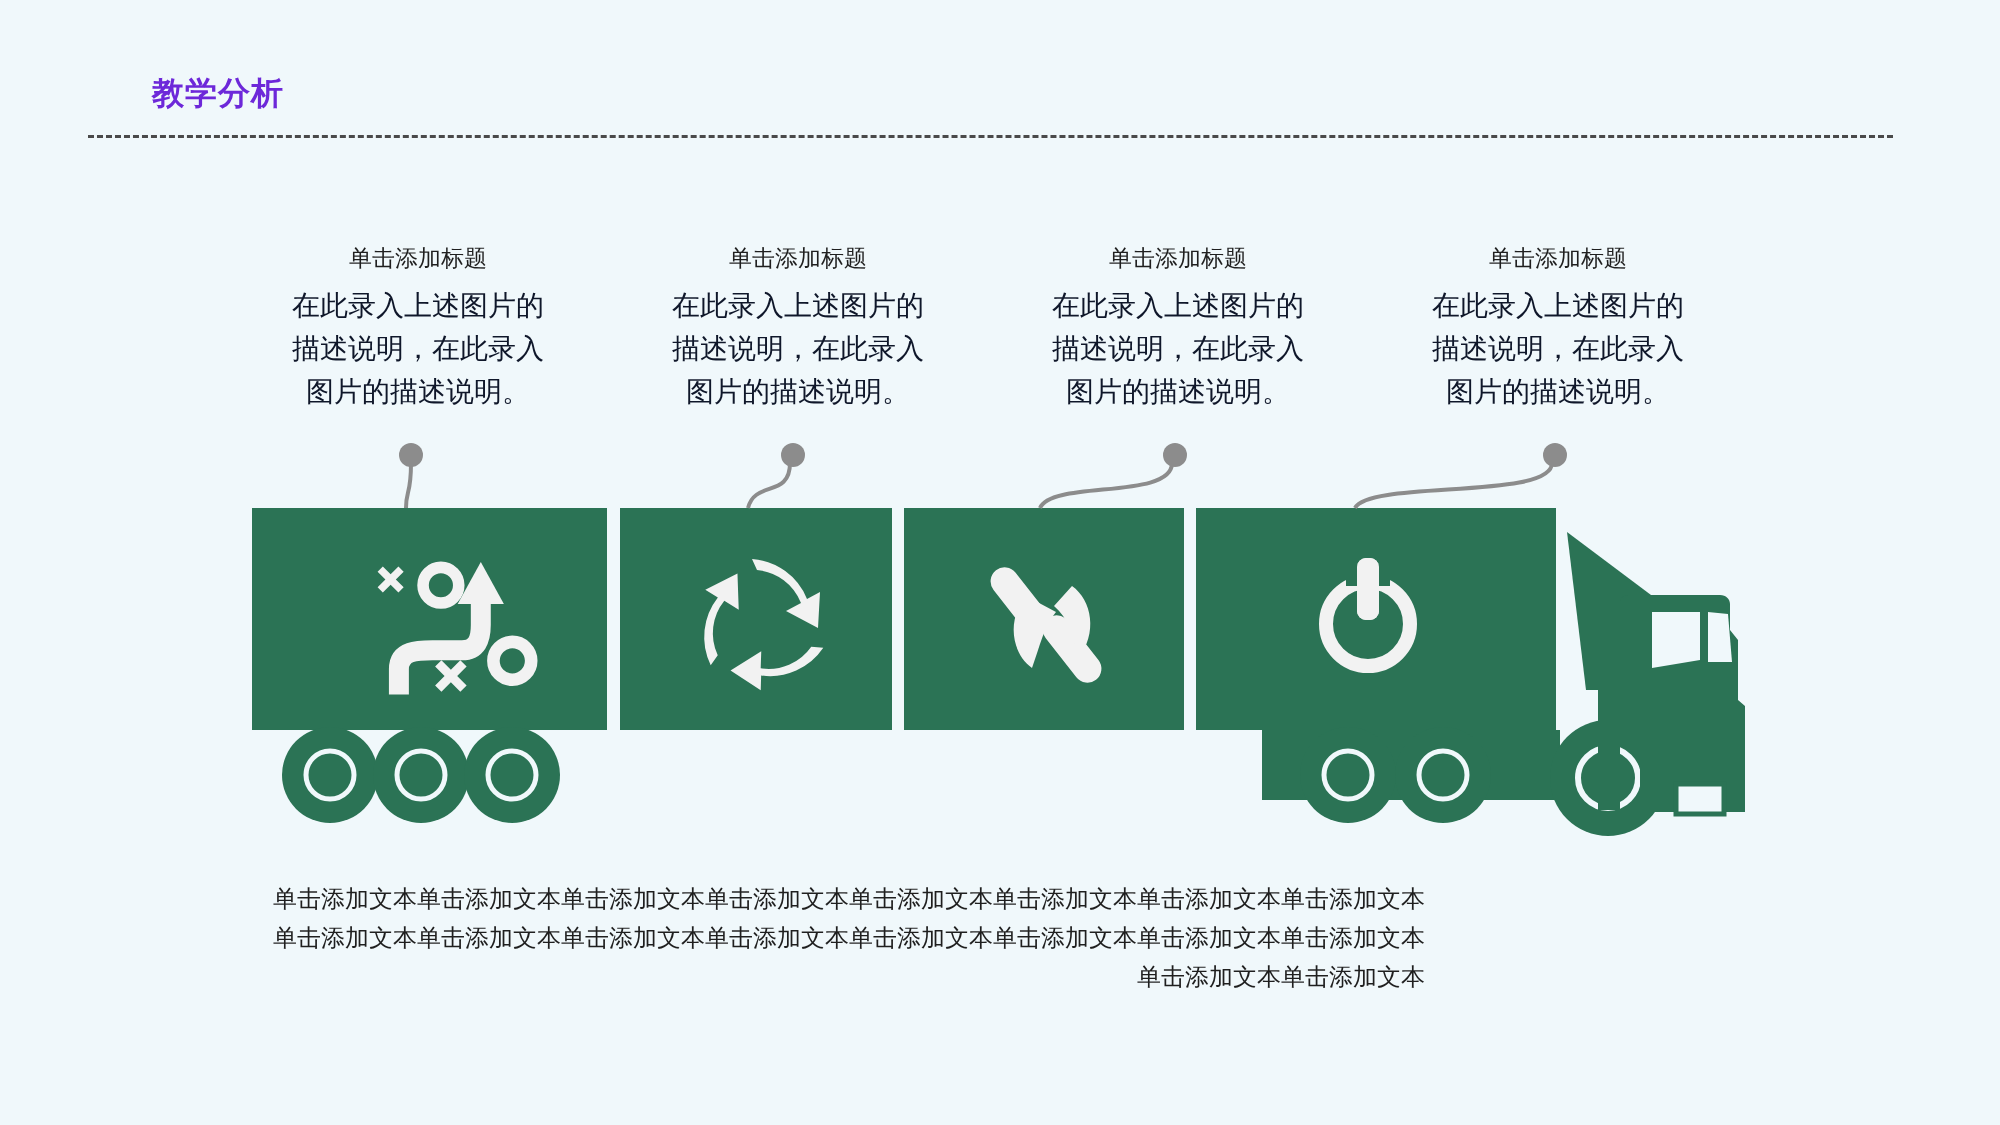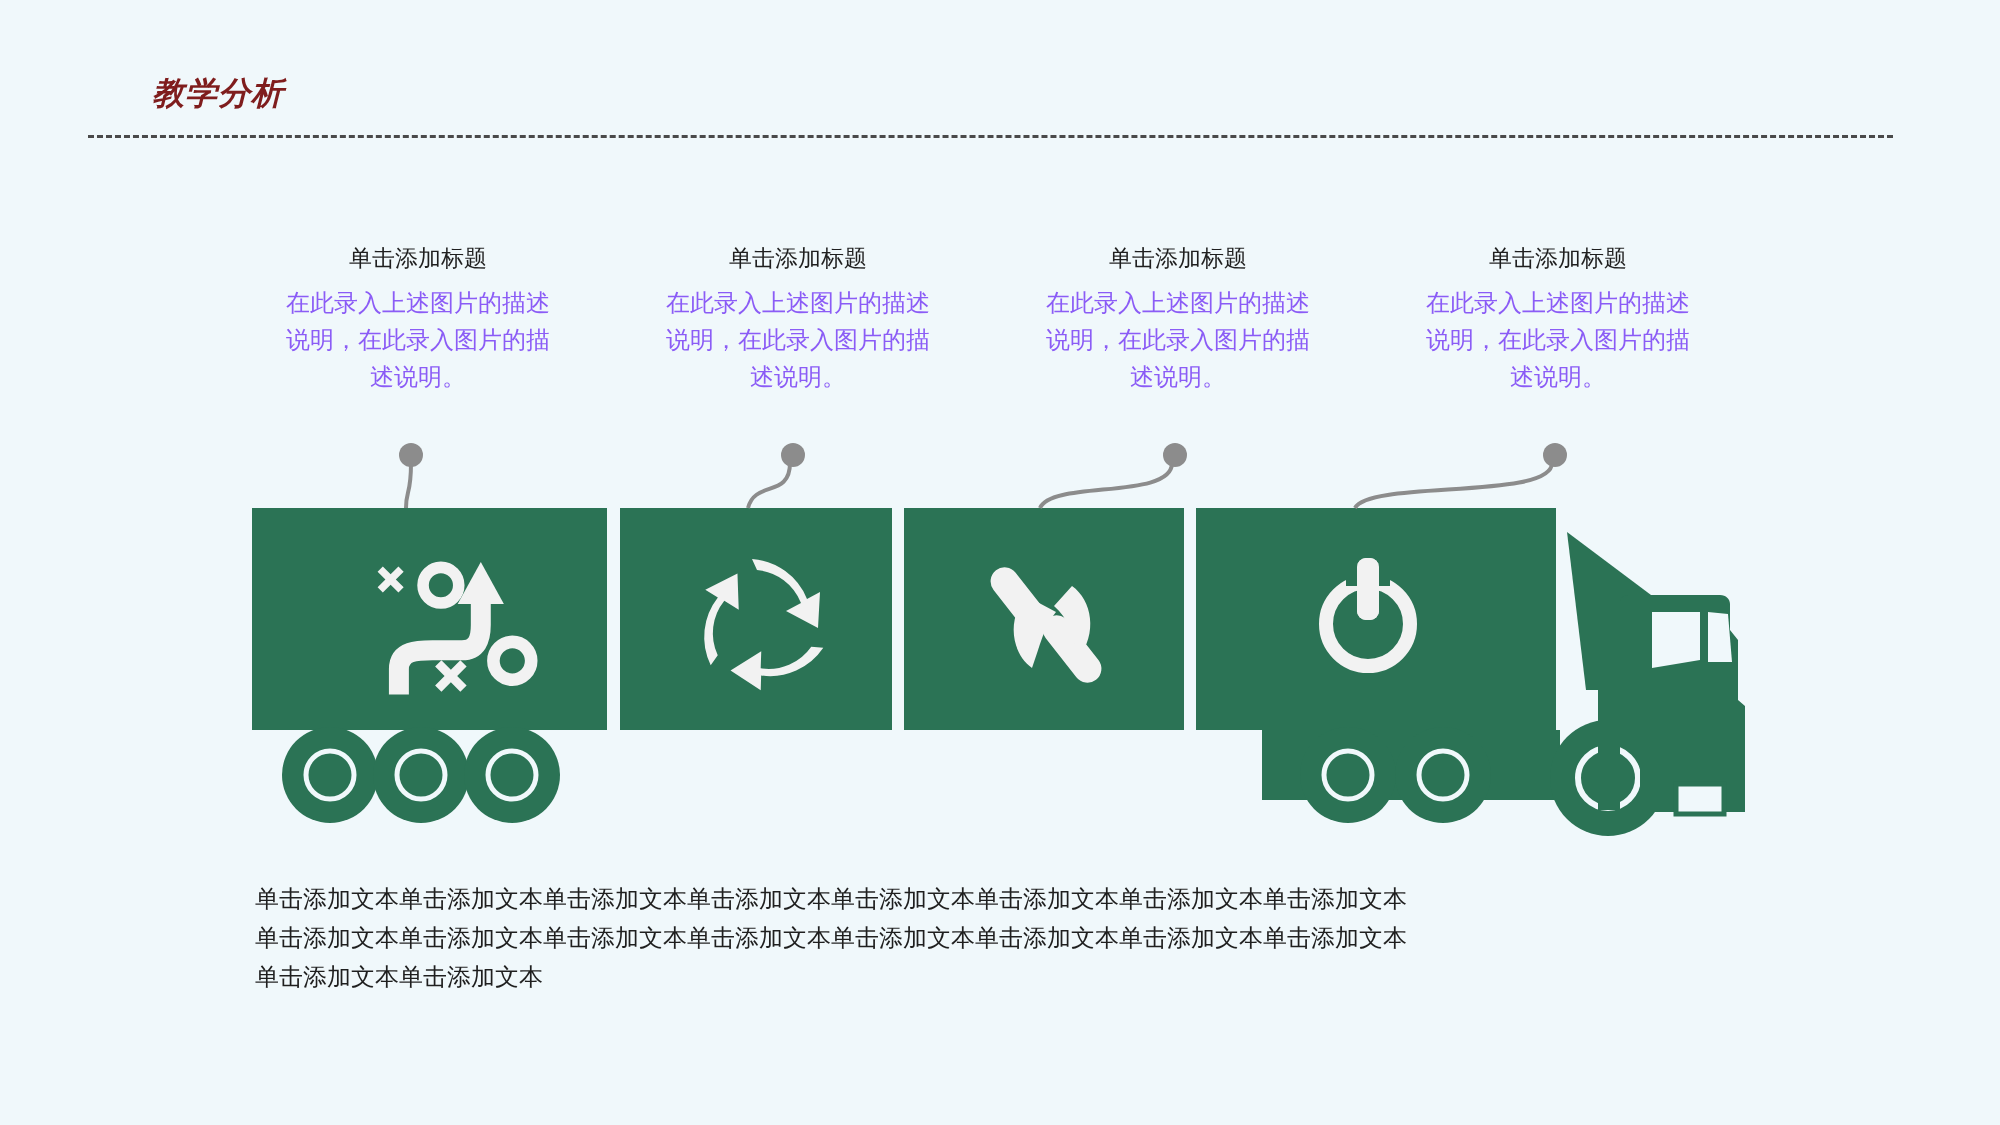--- a/index.html
+++ b/index.html
@@ -15,24 +15,23 @@
     position: relative;
   }
 
   
   #page-title {
     position: absolute;
     left: 152px;
     top: 72px;
     font-size: 32px;
     font-weight: bold;
-    color: #7f1d1d;
+    color: #6d28d9;
     letter-spacing: 1px;
     white-space: nowrap;
-    font-style: italic;
   }
   #title-rule {
     position: absolute;
     left: 88px;
     top: 135px;
     width: 1805px;
     height: 0;
     border-top: 3px dashed #4A4A4A;
   }
 
@@ -44,22 +43,22 @@
     text-align: center;
   }
   .col-title {
     font-size: 23px;
     color: #1F1F1F;
     line-height: 1.2;
     margin-bottom: 11px;
     white-space: nowrap;
   }
   .col-body {
-    font-size: 24px;
-    color: #8b5cf6;
+    font-size: 28px;
+    color: #0f172a;
     line-height: 1.55;
     padding: 0 12px;
     text-align: center;
   }
 
   #col0 { left: 268px; }
   #col1 { left: 648px; }
   #col2 { left: 1028px; }
   #col3 { left: 1408px; }
 
@@ -75,21 +74,21 @@
 
   
   #bottom-text {
     position: absolute;
     left: 255px;
     top: 880px;
     width: 1170px;
     font-size: 24px;
     line-height: 1.62;
     color: #1F1F1F;
-    text-align: left;
+    text-align: right;
   }
 </style>
 </head>
 <body>
 
 <div id="page-title">教学分析</div>
 
 <div id="title-rule"></div>
 
 <svg id="truck" viewBox="0 0 2000 1125" xmlns="http://www.w3.org/2000/svg">

